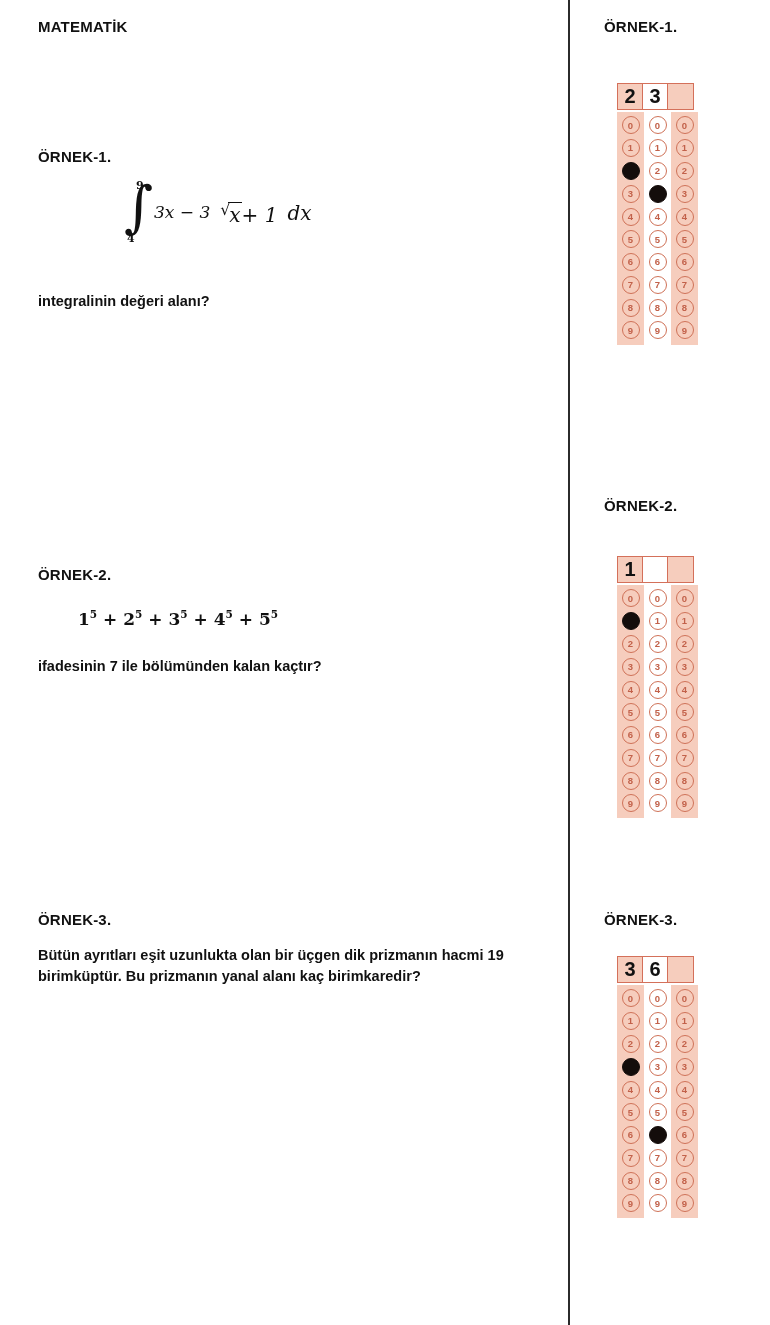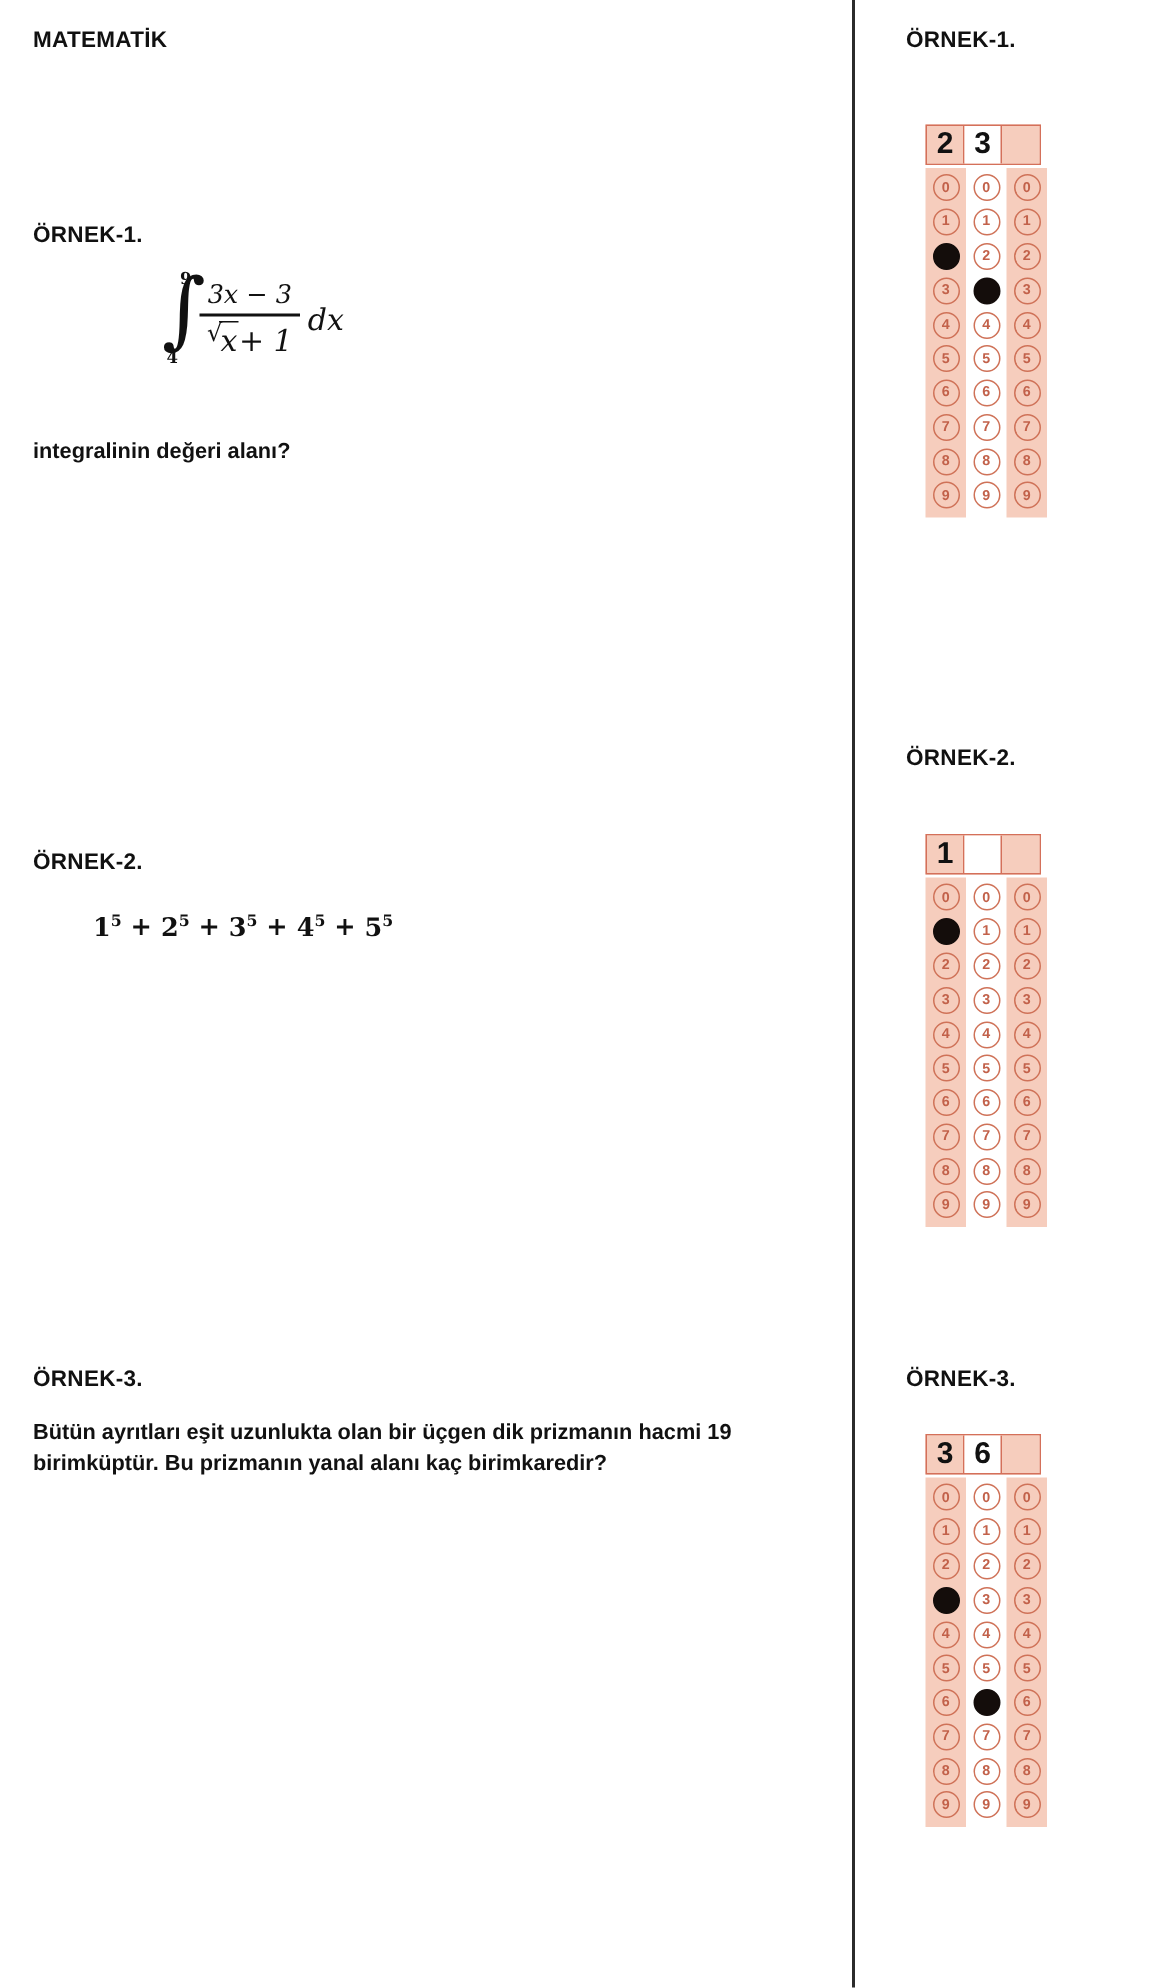--- a/index.html
+++ b/index.html
@@ -26,21 +26,21 @@
     left: 568px;
     top: 0;
     width: 2px;
     height: 1325px;
     background: #2b2b2b;
   }
 
   
   .left-col {
     position: absolute;
-    left: 0;
+    left: 16px;
     top: 0;
     width: 568px;
     height: 1325px;
   }
 
   .subject-title {
     position: absolute;
     left: 22px;
     top: 18px;
     font-size: 15px;
@@ -112,21 +112,21 @@
   }
   .int-lower {
     position: absolute;
     left: 3px;
     bottom: -2px;
     font-size: 11px;
     font-weight: bold;
   }
   .frac {
     display: inline-flex;
-    flex-direction: column;
+    flex-direction: row;
     align-items: center;
     margin: 0 3px;
     font-style: italic;
   }
   .frac .num {
     padding: 0 5px 2px 5px;
     font-size: 17px;
     white-space: nowrap;
   }
   .frac .bar {
@@ -300,20 +300,21 @@
       <span> + </span>
       <span><span>2</span><sup>5</sup></span>
       <span> + </span>
       <span><span>3</span><sup>5</sup></span>
       <span> + </span>
       <span><span>4</span><sup>5</sup></span>
       <span> + </span>
       <span><span>5</span><sup>5</sup></span>
     </div>
 
+    <div class="q-text" style="left:22px; top:656px; width:500px;">ifadesinin 7 ile bölümünden kalan kaçtır?</div>
 
     <div class="q-label" style="left:22px; top:911px;">ÖRNEK-3.</div>
 
     <div class="q-text" style="left:22px; top:945px; width:505px;">Bütün ayrıtları eşit uzunlukta olan bir üçgen dik prizmanın hacmi 19 birimküptür. Bu prizmanın yanal alanı kaç birimkaredir?</div>
   </div>
 
   <div class="right-col">
 
     <div class="grid-label" style="top:18px;">ÖRNEK-1.</div>
     <div class="bubble-grid" style="top:83px;">

